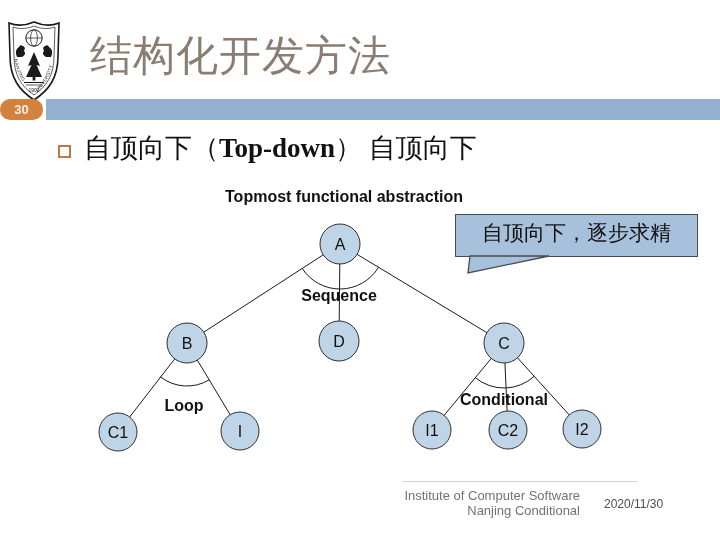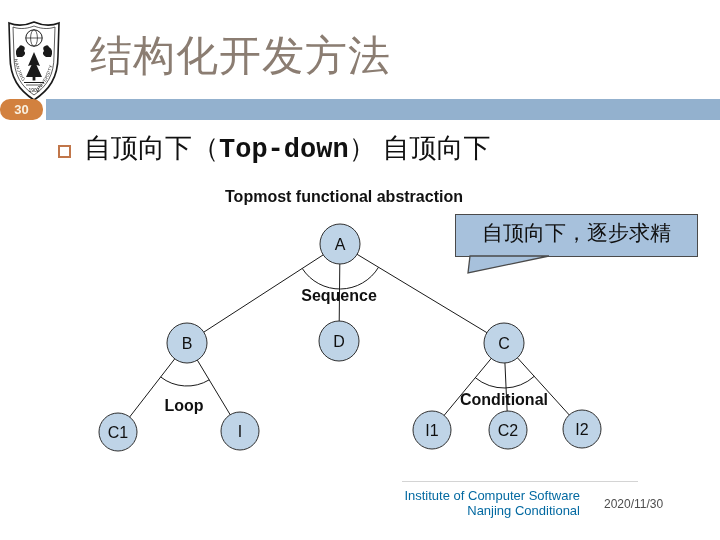--- a/index.html
+++ b/index.html
@@ -12,34 +12,34 @@
          color:#8b7d72;letter-spacing:1px;white-space:nowrap;}
 
   .pagenum{position:absolute;left:0;top:99px;width:43px;height:21px;background:#d2813f;
            color:#f8f0e1;font-size:13px;font-weight:bold;text-align:center;line-height:21px;border-radius:10px;}
   .titlebar{position:absolute;left:46px;top:99px;width:674px;height:21px;background:#93b1ce;}
 
   .bullet-square{position:absolute;left:58px;top:145px;width:9px;height:9px;
                  border:2px solid #c1764a;background:#ffffff;}
   .bullet-text{position:absolute;left:84px;top:130px;font-size:27px;color:#111111;
                font-family:"Liberation Serif",serif;white-space:nowrap;}
-  .bullet-text b{font-family:Liberation Mono, monospace;}
+  .bullet-text b{font-family:Liberation Serif, serif;}
 
   .heading{position:absolute;left:160px;top:188px;width:368px;text-align:center;
            font-size:16px;font-weight:bold;color:#111111;}
 
   .callout{position:absolute;left:455px;top:214px;width:243px;height:43px;
            background:#a7c1dc;border:1.5px solid #4a4a4a;box-sizing:border-box;
            text-align:center;line-height:39px;font-size:21px;color:#101010;white-space:nowrap;font-family:Liberation Mono, monospace;}
 
   #tree-svg{position:absolute;left:0;top:0;width:720px;height:540px;pointer-events:none;}
 
   .footer-divider{position:absolute;left:402px;top:481px;width:236px;height:1px;background:#d4d4d4;}
   .footer-inst{position:absolute;left:330px;top:488px;width:250px;text-align:right;
-               font-size:13px;line-height:15px;color:#0369a1;}
+               font-size:13px;line-height:15px;color:#737373;}
   .footer-date{position:absolute;left:604px;top:497px;font-size:12px;color:#4d4d4d;}
 </style>
 </head>
 <body>
 
 <div class="slide">
 
   <svg class="logo" width="58" height="86" viewBox="0 0 58 86">
     <path d="M4,7 C14,11 22,9 29,6 C36,9 44,11 54,7 L53,40 C53,62 44,74 29,84 C14,74 5,62 5,40 Z" fill="#ffffff" stroke="#1a1a1a" stroke-width="1.6"></path>
     <path d="M8,11 C16,14 24,12 29,10 C34,12 42,14 50,11 L49,40 C49,59 42,70 29,79 C16,70 9,59 9,40 Z" fill="none" stroke="#1a1a1a" stroke-width="0.7"></path>

